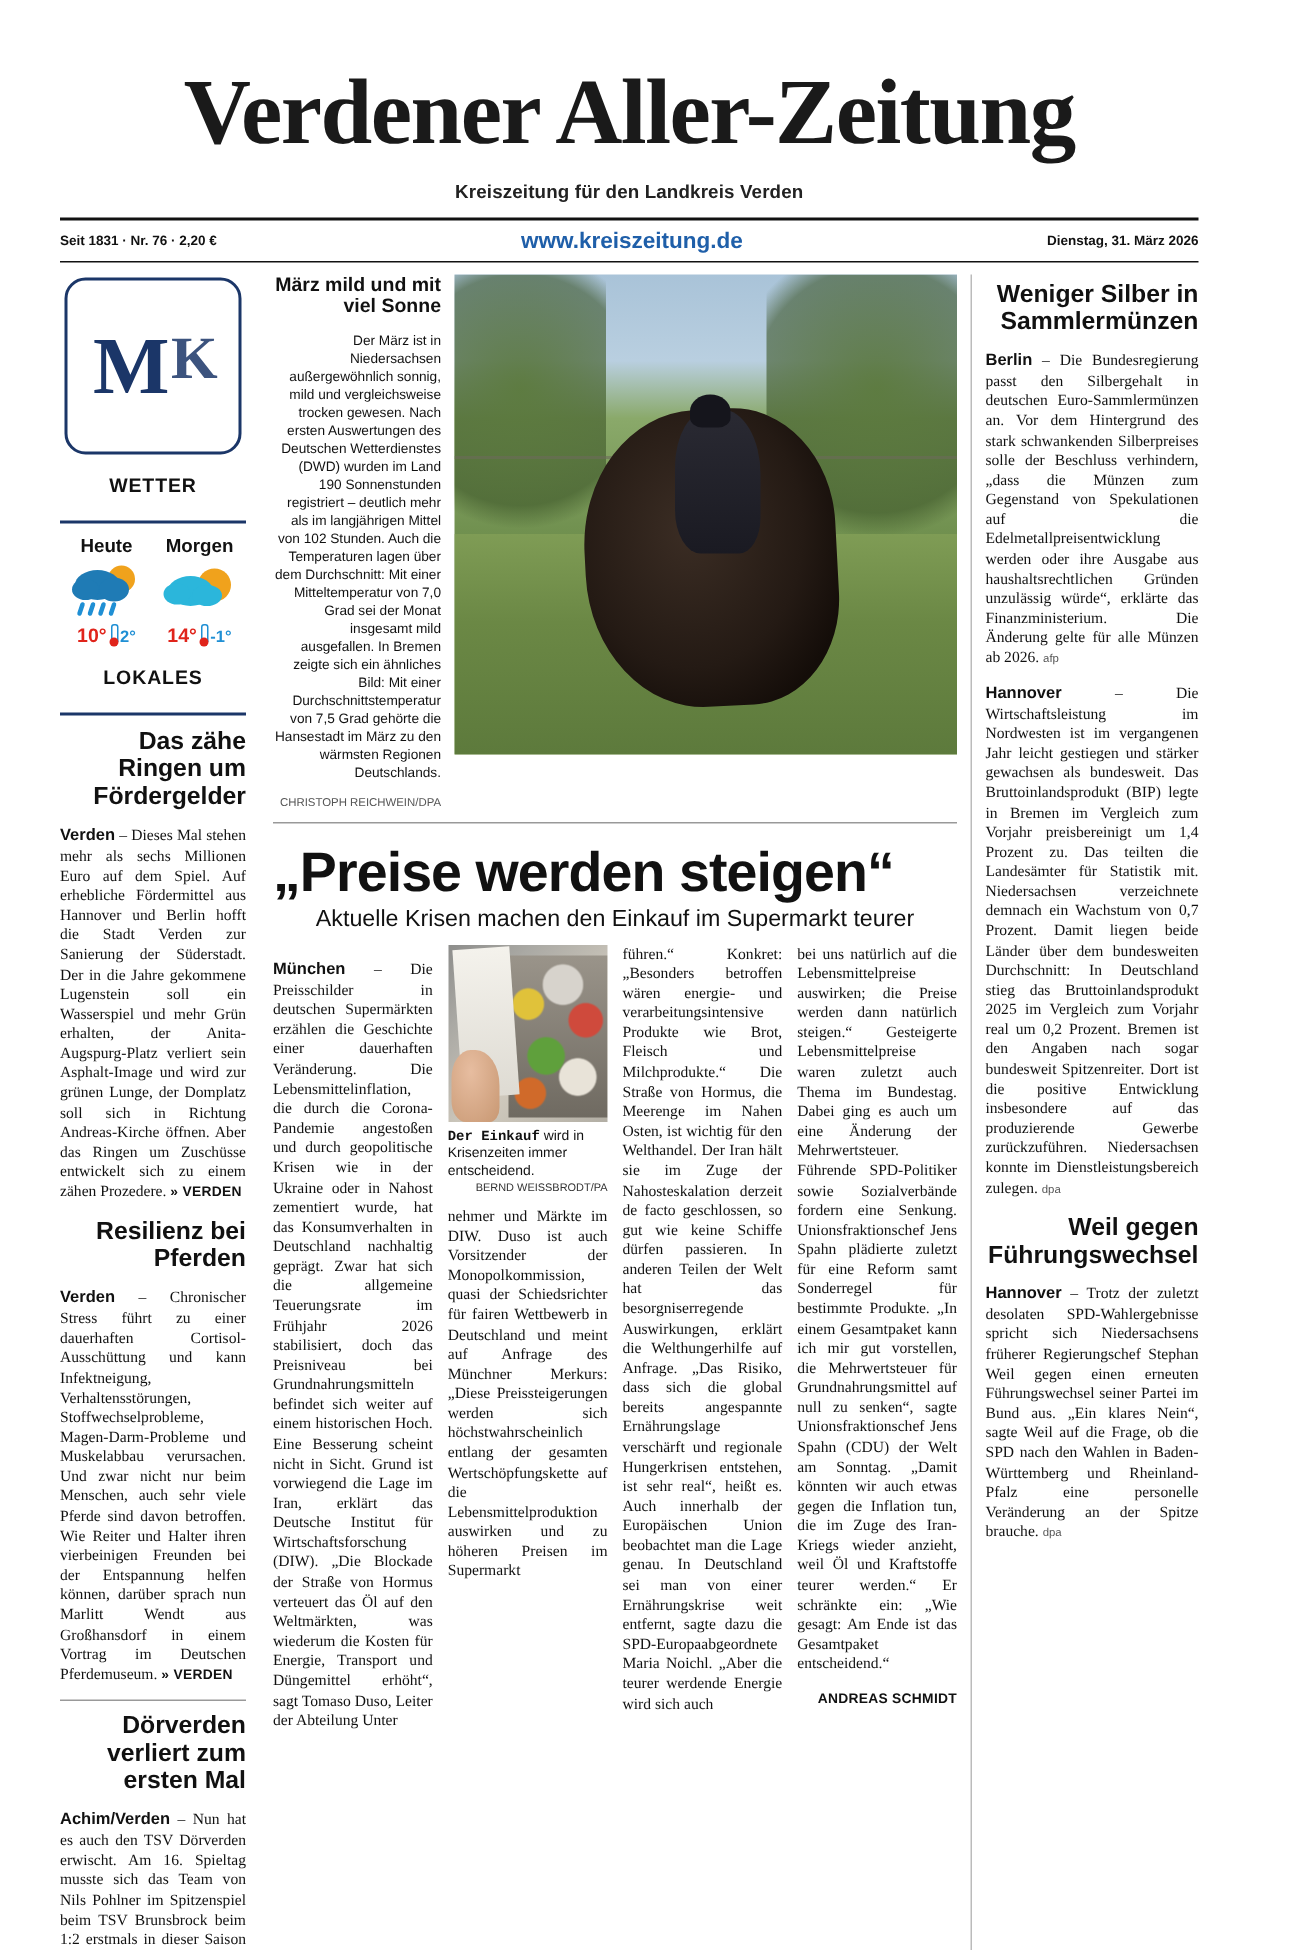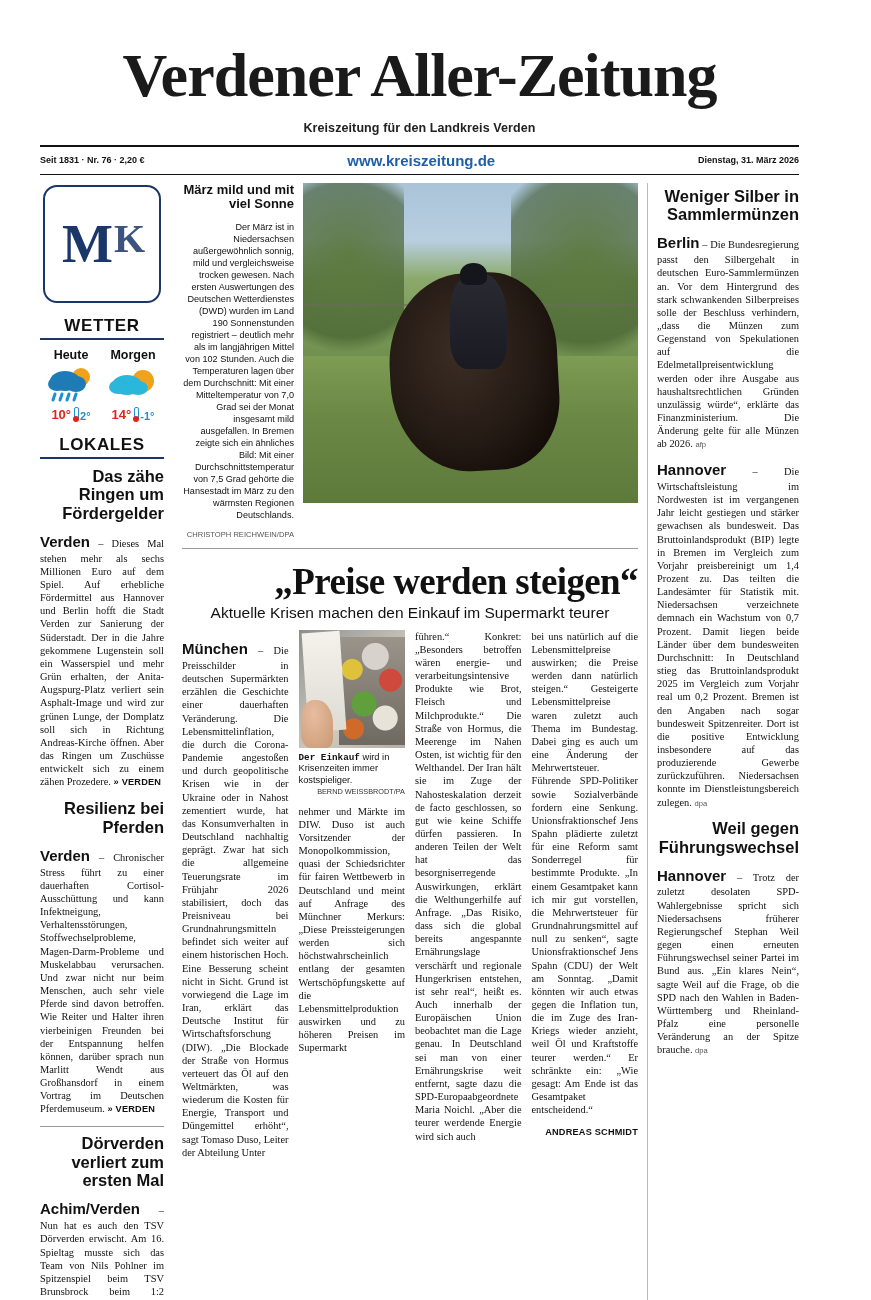--- a/index.html
+++ b/index.html
@@ -57,24 +57,24 @@
   }
   .logo-mark { font-family:"Liberation Serif", serif; font-weight:700;
                font-size: 54px; color:#1b3668; line-height:1;
                display:flex; align-items:flex-start; }
   .logo-mark .k-fade { font-size: 40px; margin-left:1px; letter-spacing:-3px;
                opacity:.85; transform: translateY(2px);}
 
   
   .sec-head {
     font-family:"Liberation Sans", sans-serif;
-    font-weight: 700; font-size: 17px; letter-spacing: .6px;
+    font-weight: 700; font-size: 13px; letter-spacing: .6px;
     text-align:center; color:#111;
     border-bottom: 2.5px solid #1b3668;
-    padding-bottom: 2px; margin: 13px 0 8px 0;
+    padding-bottom: 16px; margin: 13px 0 8px 0;
   }
 
   
   .wx { display:flex; justify-content: space-around; text-align:center; }
   .wx-day { width: 60px; }
   .wx-label { font-family:"Liberation Sans", sans-serif; font-weight:700;
               font-size: 12.5px; margin-bottom:3px; }
   .wx-icon { height: 40px; position:relative; }
   .wx-temps { font-family:"Liberation Sans", sans-serif; font-weight:700;
               font-size: 13px; margin-top:2px; display:flex;
@@ -92,21 +92,21 @@
     font-family:"Liberation Sans", sans-serif; font-weight:700;
     text-align:right; line-height:1.12; color:#111;
   }
   .h-side { font-size: 16.5px; margin: 4px 0 5px 0; }
   .body-txt {
     font-family:"Liberation Serif", serif;
     font-size: 10.4px; line-height: 1.265;
     text-align: justify; color:#111; hyphens:auto;
   }
   .body-txt b, .dateline {
-    font-family:"Liberation Sans", sans-serif; font-weight:700; font-size:15px;
+    font-family:"Liberation Sans", sans-serif; font-weight:700; font-size:11px;
   }
   .tag {
     font-family:"Liberation Sans", sans-serif; font-weight:700;
     font-size: 9.2px; letter-spacing:.2px;
   }
   .credit { font-family:"Liberation Sans", sans-serif; font-size:7.6px;
             color:#555; }
   .hr-thin { border-top:1px solid #999; margin: 9px 0 7px 0; }
 
   
@@ -142,22 +142,22 @@
     background: linear-gradient(#2a2a33, #1a1a22);
     border-radius: 40% 45% 25% 30%;
   }
   .photo-horse .rider-hat {
     position:absolute; left:47%; bottom:68%; width:8%; height:7%;
     background:#15151c; border-radius:50% 50% 30% 30%;
   }
 
   
   .main-headline {
-    font-family:Liberation Serif, serif; font-weight:700;
-    font-size: 37px; text-align:right; line-height:1.04;
+    font-family:Liberation Sans, sans-serif; font-weight:700;
+    font-size: 37px; text-align:left; line-height:1.04;
     margin: 14px 0 2px 0; letter-spacing:-.6px;
   }
   .main-sub {
     font-family:"Liberation Sans", sans-serif; font-weight:400;
     font-size: 15.5px; text-align:center; margin-bottom: 8px; color:#111;
   }
 
   .four { display:flex; gap:10px; }
   .four > div { flex:1; }
 
@@ -309,21 +309,21 @@
           <p class="body-txt"><b>München</b> <span>– Die Preisschilder in deutschen Supermärkten erzählen die Geschichte einer dauerhaften Veränderung. Die Lebensmittelinflation, die durch die Corona-Pandemie angestoßen und durch geopolitische Krisen wie in der Ukraine oder in Nahost zementiert wurde, hat das Konsumverhalten in Deutschland nachhaltig geprägt. Zwar hat sich die allgemeine Teuerungsrate im Frühjahr 2026 stabilisiert, doch das Preisniveau bei Grundnahrungsmitteln befindet sich weiter auf einem historischen Hoch. Eine Besserung scheint nicht in Sicht.
 
 Grund ist vorwiegend die Lage im Iran, erklärt das Deutsche Institut für Wirtschaftsforschung (DIW). „Die Blockade der Straße von Hormus verteuert das Öl auf den Weltmärkten, was wiederum die Kosten für Energie, Transport und Düngemittel erhöht“, sagt Tomaso Duso, Leiter der Abteilung Unter</span></p>
         </div>
         <div>
           <div class="shop-photo">
             <div class="cart"></div>
             <div class="receipt"></div>
             <div class="hand"></div>
           </div>
-          <div class="cap"><b>Der Einkauf</b><span> wird in Krisenzeiten immer kostspieliger.</span>
+          <div class="cap"><b>Der Einkauf</b><span> wird in Krisenzeiten immer entscheidend.</span>
             <span class="cap-credit">BERND WEISSBRODT/PA</span>
           </div>
           <p class="body-txt" style="margin-top:8px">nehmer und Märkte im DIW.
 
 Duso ist auch Vorsitzender der Monopolkommission, quasi der Schiedsrichter für fairen Wettbewerb in Deutschland und meint auf Anfrage des Münchner Merkurs: „Diese Preissteigerungen werden sich höchstwahrscheinlich entlang der gesamten Wertschöpfungskette auf die Lebensmittelproduktion auswirken und zu höheren Preisen im Supermarkt</p>
         </div>
         <div>
           <p class="body-txt" style="margin-top:0">führen.“ Konkret: „Besonders betroffen wären energie- und verarbeitungsintensive Produkte wie Brot, Fleisch und Milchprodukte.“
 
 Die Straße von Hormus, die Meerenge im Nahen Osten, ist wichtig für den Welthandel. Der Iran hält sie im Zuge der Nahosteskalation derzeit de facto geschlossen, so gut wie keine Schiffe dürfen passieren. In anderen Teilen der Welt hat das besorgniserregende Auswirkungen, erklärt die Welthungerhilfe auf Anfrage. „Das Risiko, dass sich die global bereits angespannte Ernährungslage verschärft und regionale Hungerkrisen entstehen, ist sehr real“, heißt es. Auch innerhalb der Europäischen Union beobachtet man die Lage genau. In Deutschland sei man von einer Ernährungskrise weit entfernt, sagte dazu die SPD-Europaabgeordnete Maria Noichl. „Aber die teurer werdende Energie wird sich auch</p>

